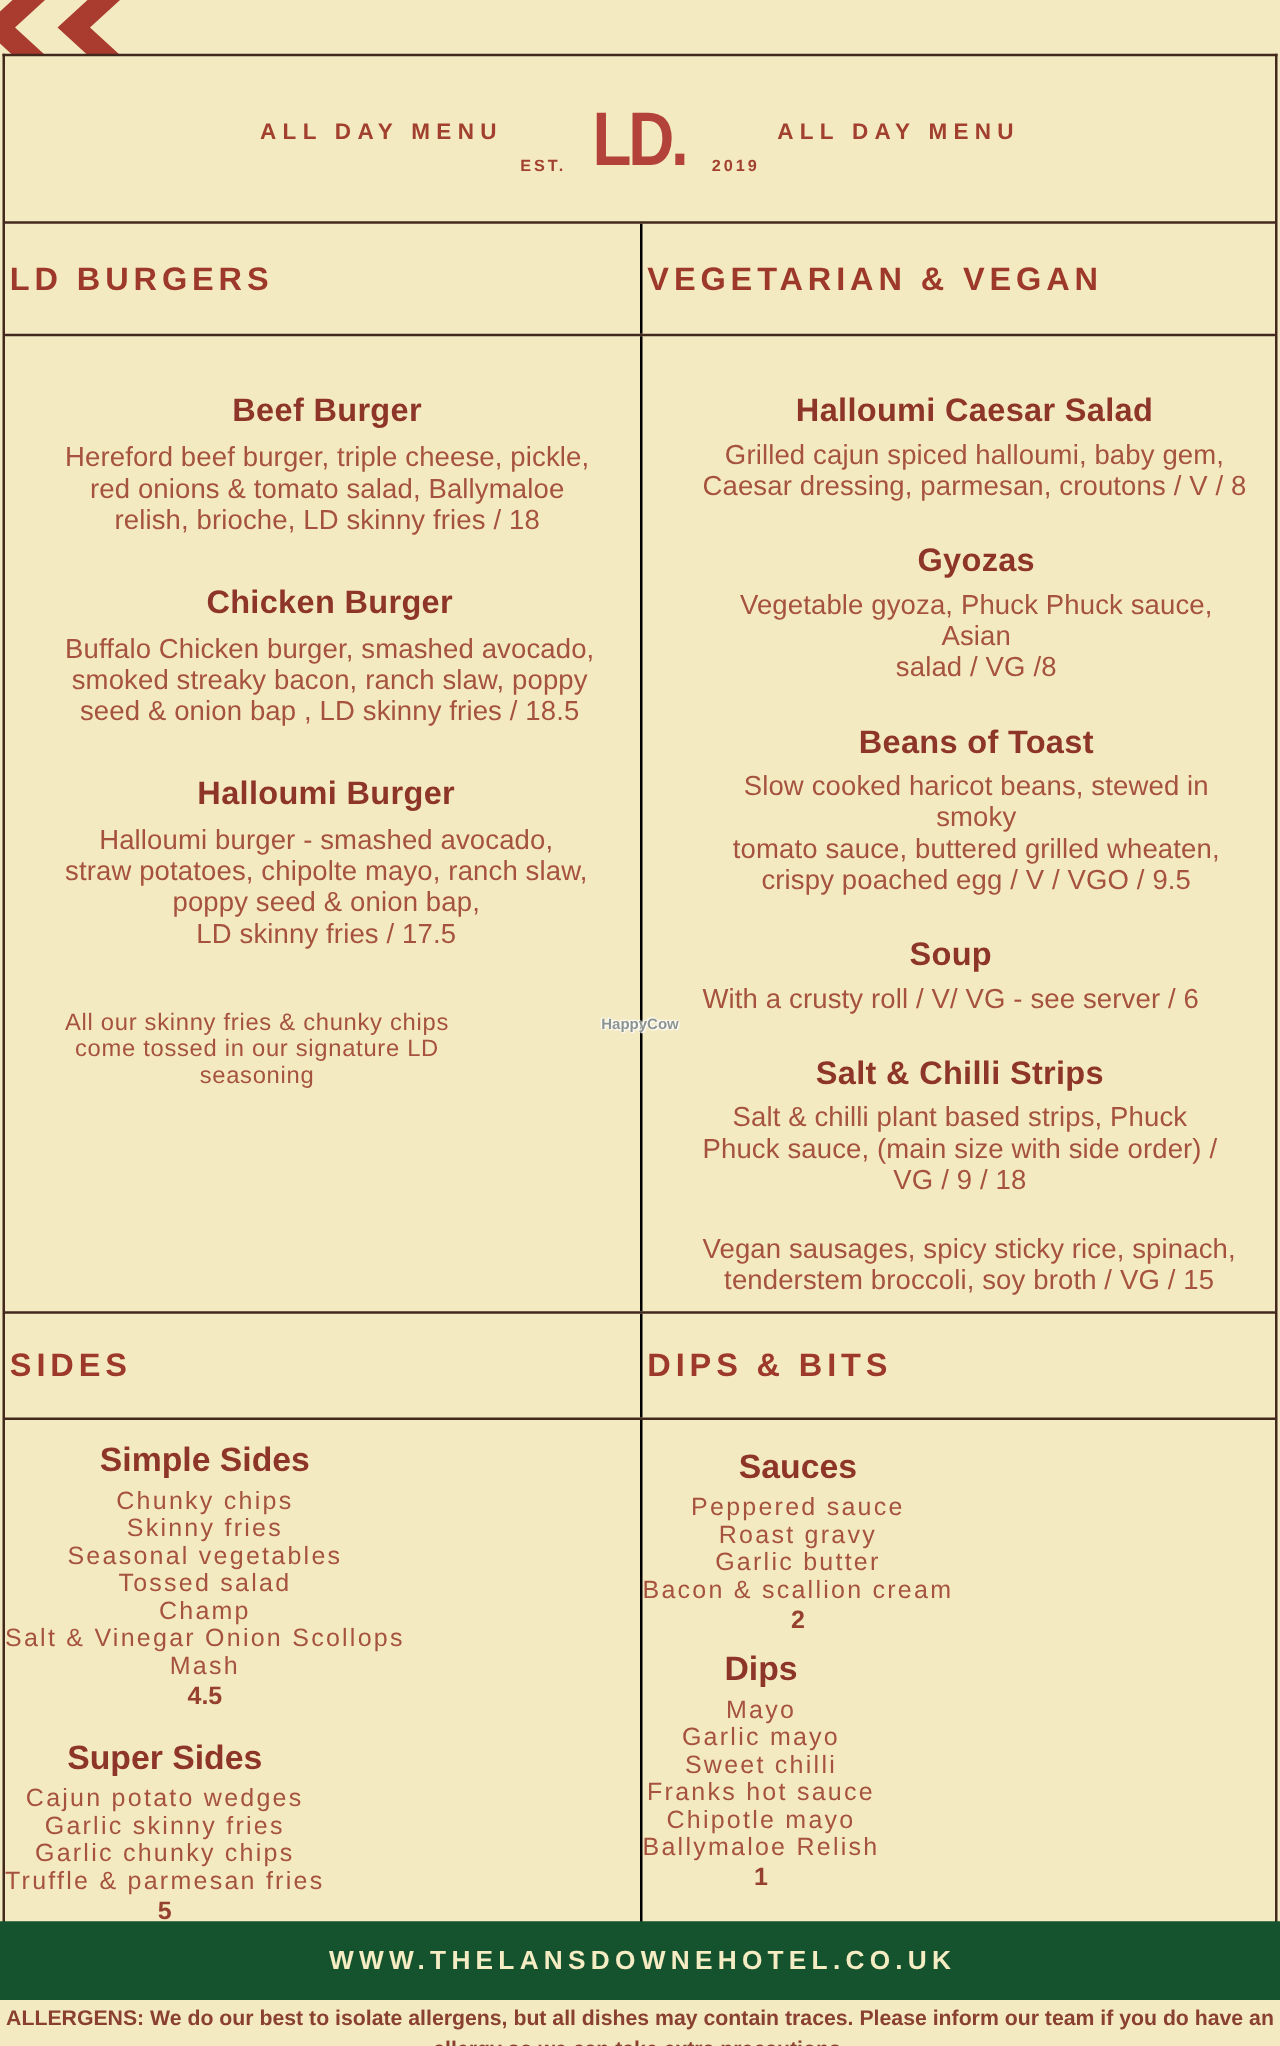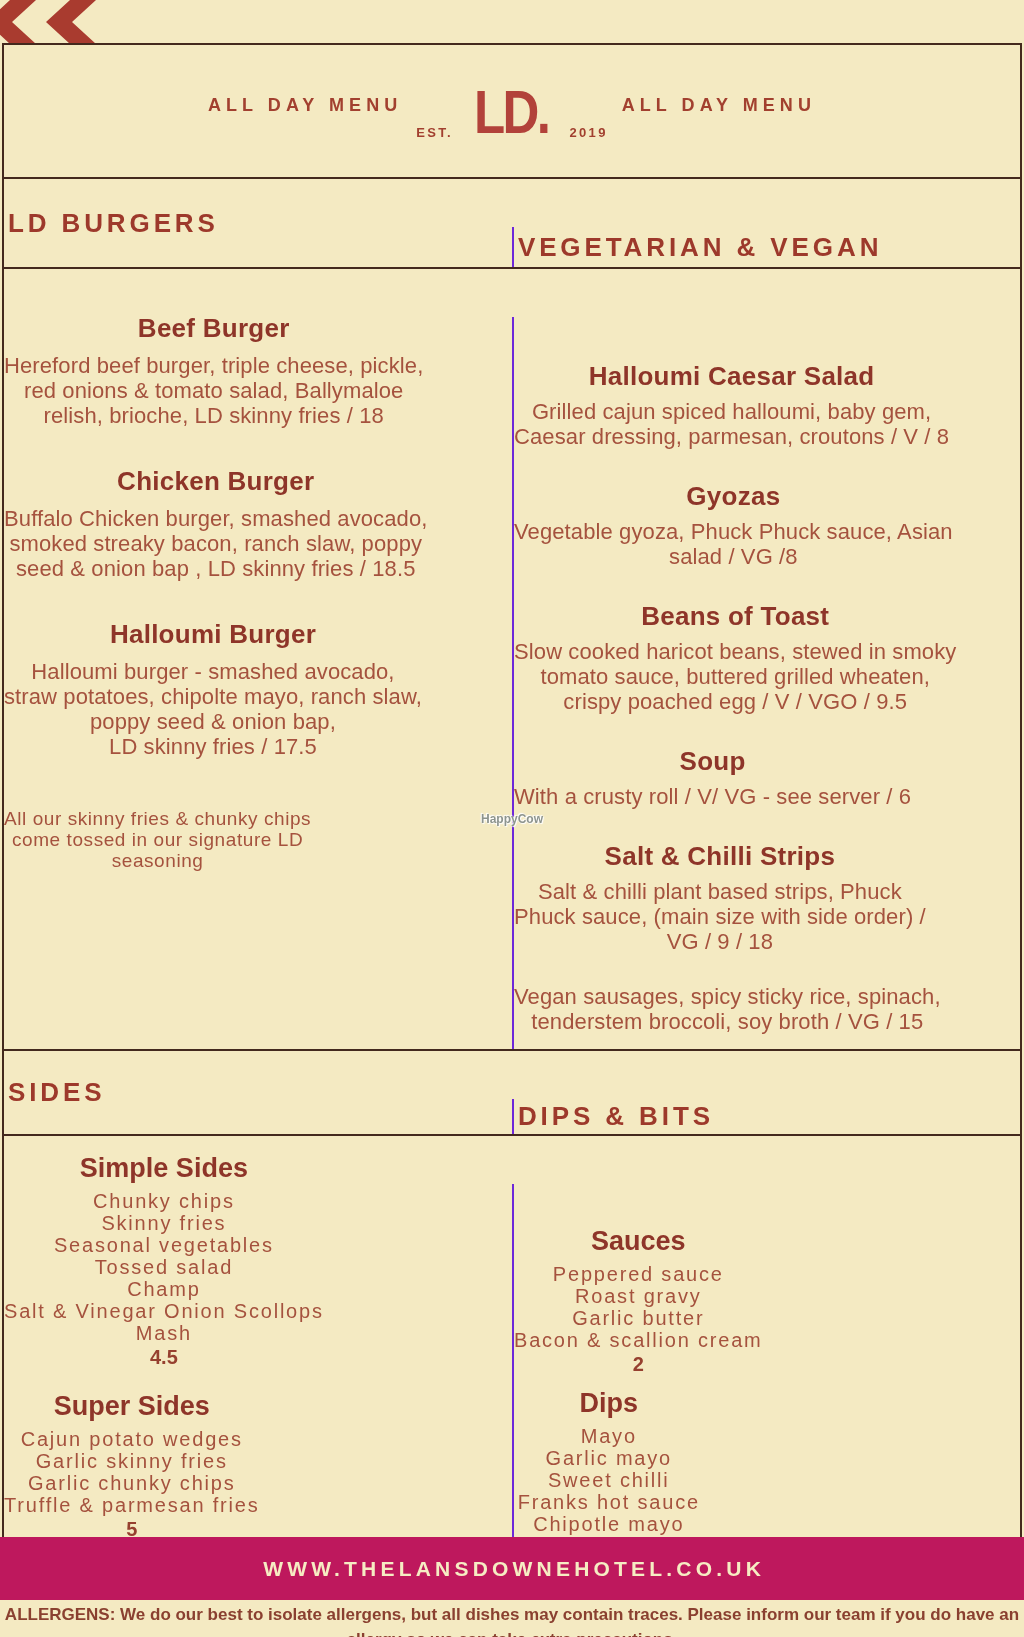--- a/index.html
+++ b/index.html
@@ -14,56 +14,56 @@
   .frame{position:absolute;top:43px;left:2px;right:2px;border:2px solid #43291d;border-bottom:none;box-sizing:border-box;}
   .band{box-sizing:border-box;border-bottom:2px solid #43291d;display:flex;}
   .band:last-child{border-bottom:none;}
   .header-band{height:134px;align-items:center;justify-content:center;}
   .titles1{height:90px;}
   .content1{height:782px;}
   .titles2{height:85px;}
   .content2{height:417px;border-bottom:none;}
 
   .cell{width:50%;box-sizing:border-box;display:flex;flex-direction:column;align-items:flex-start;text-align:center;}
-  .cell.right{border-left:2px solid #6d28d9;margin-top:48px;}
+  .cell.right{border-left:2px solid #000000;}
   .titleband .cell{justify-content:center;}
   .cell.left{padding-right:16px;}
   .cell.right{padding-right:20px;}
 
   .band-header{font-size:26px;font-weight:700;letter-spacing:0.15em;padding-left:0.15em;color:#9d392b;}
 
   
   .hdr-row{display:flex;align-items:center;justify-content:center;gap:14px;color:#a2402f;}
   .adm{font-size:18px;font-weight:700;letter-spacing:0.28em;white-space:nowrap;transform:translateY(-6px);}
   .est,.year{font-size:13px;font-weight:700;letter-spacing:0.18em;margin-top:42px;}
   .logo{font-size:58px;font-weight:800;letter-spacing:-3px;color:#b2423a;transform:scale(0.88,1.05);margin:0 2px;}
 
   
-  .menu-col{padding-top:42px;}
+  .menu-col{padding-top:42px;padding-left:48px;}
   .menu-item{margin-bottom:36px;}
   .veg-col .menu-item{margin-bottom:30px;}
   .item-name{font-size:26px;font-weight:700;line-height:34px;color:#8e3529;margin:0 0 8px 0;letter-spacing:0.01em;}
   .veg-col .item-name{margin-bottom:6px;}
   .item-desc{font-size:22px;line-height:25px;color:#a5523e;white-space:pre-line;margin:0;letter-spacing:0.005em;}
   .note{margin-top:13px;font-size:19px;line-height:21px;color:#a5523e;white-space:pre-line;letter-spacing:0.03em;}
 
   
   .list-col{padding-top:16px;}
-  .dips-col{padding-top:41px;}
+  .dips-col{padding-top:21px;}
   .group-name{font-size:27px;font-weight:700;line-height:32px;color:#8e3529;margin:0 0 6px 0;}
   .group-items{font-size:20px;line-height:22px;color:#a5523e;white-space:pre-line;letter-spacing:0.09em;margin:0;}
   .group-price{font-size:20px;line-height:22px;font-weight:700;color:#96402f;margin-top:2px;}
   .group2{margin-top:22px;}
   .dips-col .group2{margin-top:12px;}
 
   
   .watermark{position:absolute;top:812px;left:512px;transform:translateX(-50%);font-size:12px;font-weight:700;color:#8d948d;text-shadow:0 0 2px #ffffff,0 0 1px #ffffff,1px 1px 1px #ffffff,-1px -1px 1px #ffffff;z-index:5;letter-spacing:0;}
 
   
-  .red-band{position:absolute;top:1537px;left:0;width:1024px;height:63px;background:#be185d;display:flex;align-items:center;justify-content:center;}
+  .red-band{position:absolute;top:1537px;left:0;width:1024px;height:63px;background:#14532d;display:flex;align-items:center;justify-content:center;}
   .url{font-size:21px;font-weight:600;letter-spacing:0.2em;padding-left:0.2em;color:#f6ecc3;}
   .allergens{position:absolute;top:1602px;left:0;width:1024px;text-align:center;font-size:17px;font-weight:600;line-height:25px;color:#8a4030;white-space:pre-line;}
 </style>
 </head>
 <body>
 
 <div class="page">
 
   <div class="top-strip">
     <svg class="chev-svg" width="100" height="44" viewBox="0 0 100 44">

